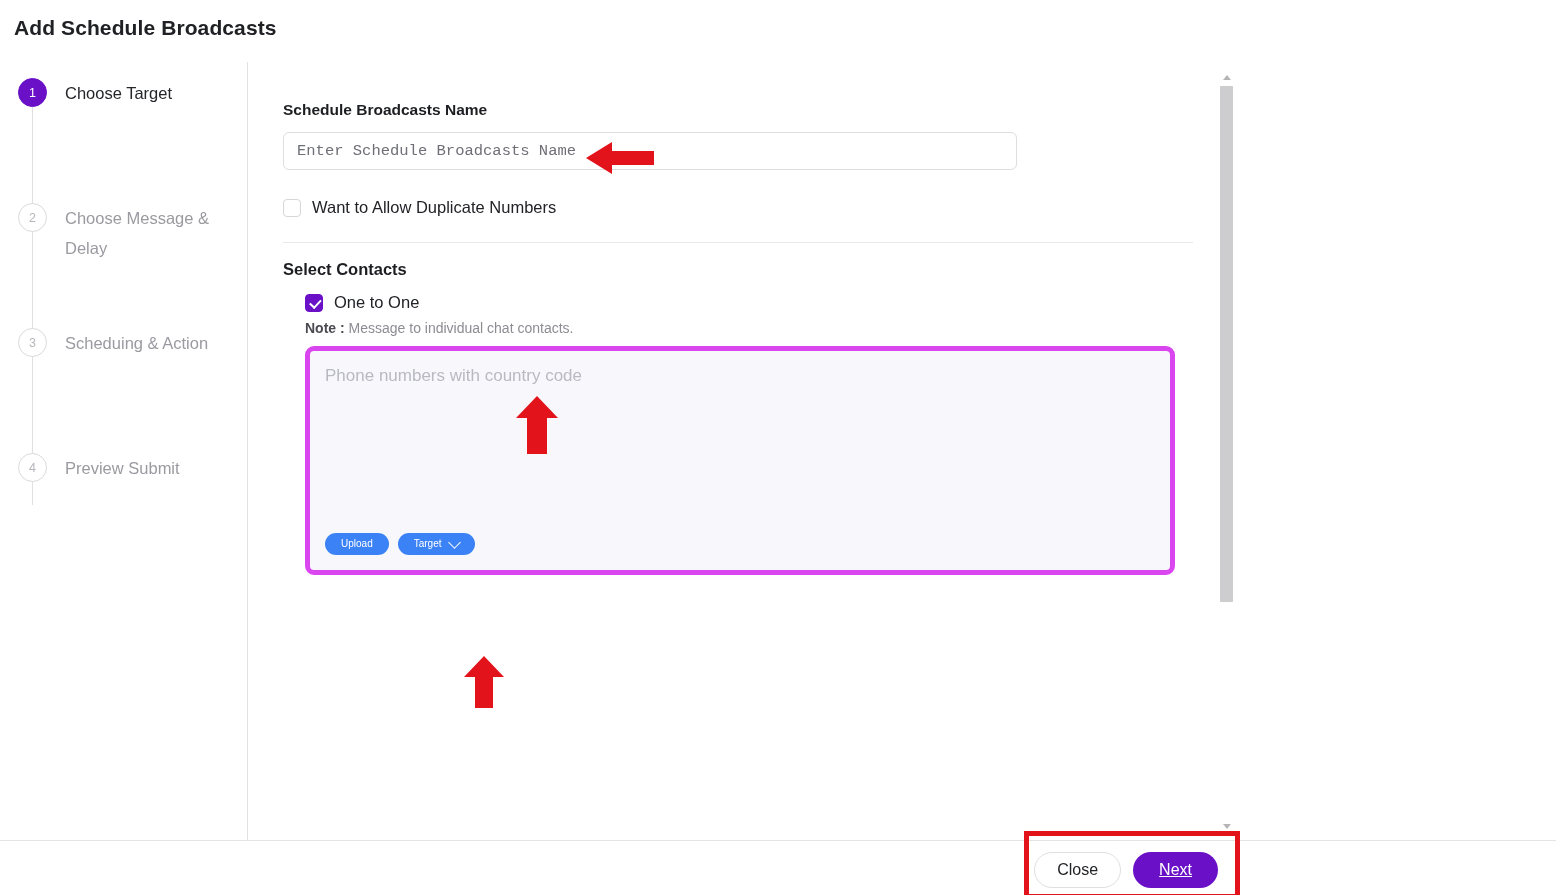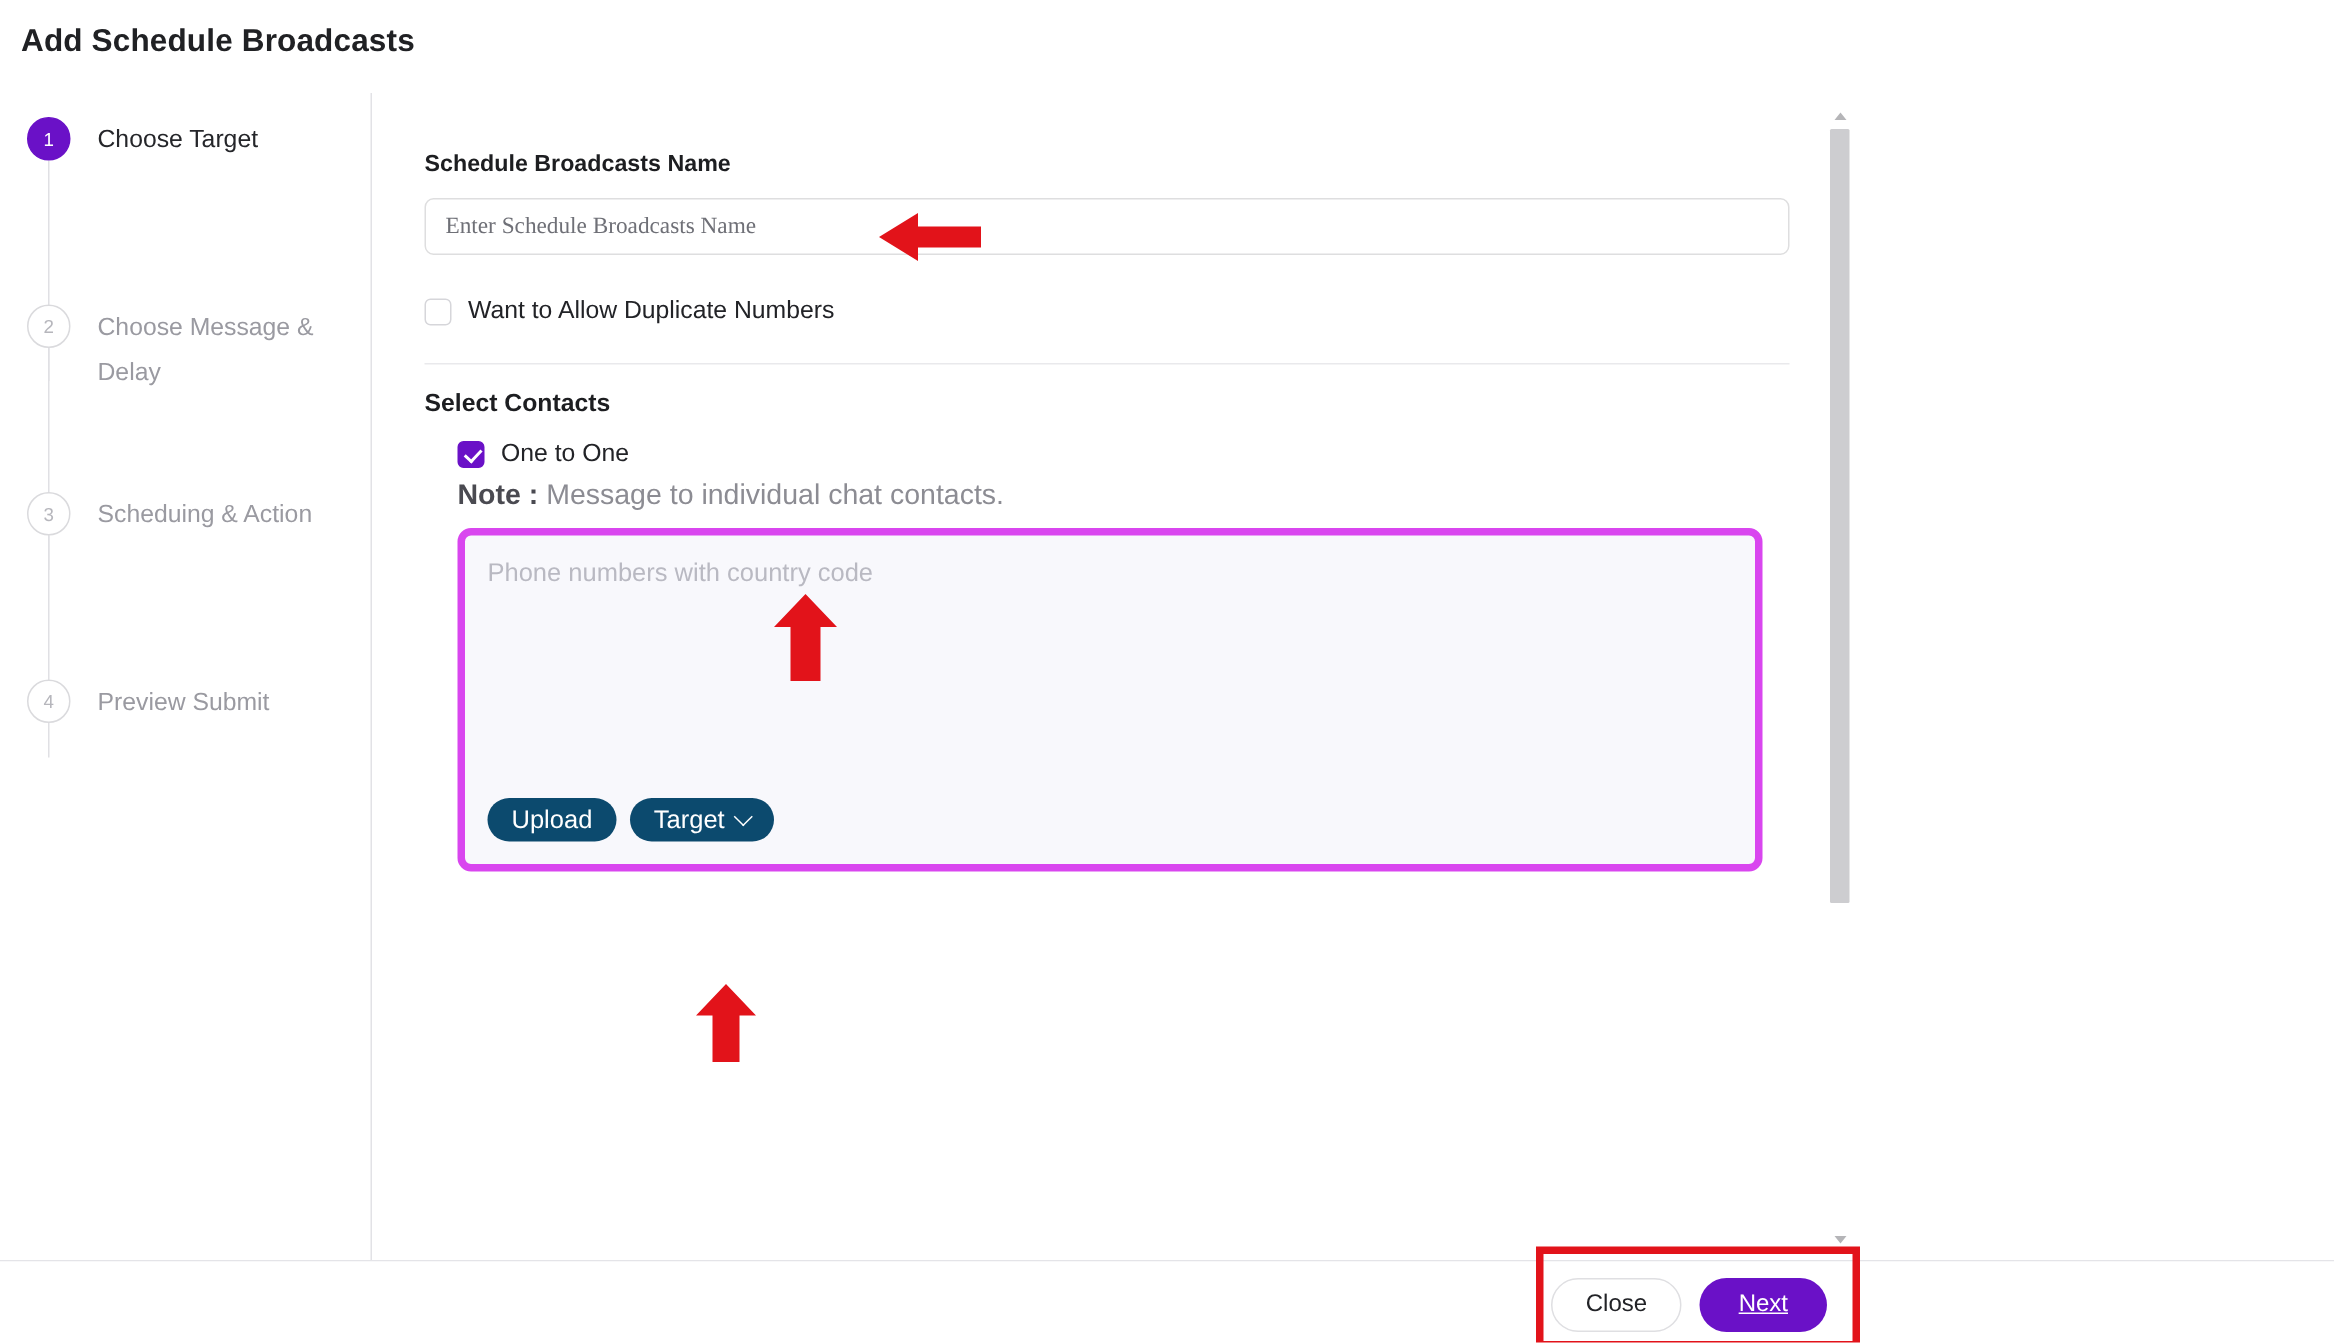--- a/index.html
+++ b/index.html
@@ -109,29 +109,29 @@
   }
 
   .field-label {
     font-size: 15.5px;
     font-weight: bold;
     color: #1d1e21;
     margin: 39px 0 0 0;
   }
   .text-input {
     display: block;
-    width: 910px;
+    width: 734px;
     height: 38px;
     margin-top: 13px;
     box-sizing: border-box;
     border: 1px solid #dededf;
     border-radius: 6px;
     padding: 0 13px;
     font-size: 15.5px;
-    font-family: Liberation Serif, serif;
+    font-family: Liberation Mono, monospace;
     color: #1d1e21;
     background: #ffffff;
     outline: none;
   }
   .text-input::placeholder { color: #6f7077; opacity: 1; }
 
   .checkrow {
     display: flex;
     align-items: center;
     gap: 11px;
@@ -177,21 +177,21 @@
   .section-title {
     font-size: 16.5px;
     font-weight: bold;
     color: #1d1e21;
     margin-top: 17px;
   }
 
   .sub-block { margin-left: 22px; }
 
   .note {
-    font-size: 19px;
+    font-size: 14px;
     color: #8c8c93;
     margin-top: 8px;
   }
   .note b { color: #4a4a51; font-weight: bold; }
 
   .area {
     position: relative;
     width: 870px;
     box-sizing: border-box;
     border: 5px solid #d946ef;
@@ -213,23 +213,23 @@
     left: 15px;
     bottom: 15px;
     display: flex;
     gap: 9px;
     align-items: center;
   }
 
   .pill {
     border: none;
     border-radius: 999px;
-    background: #0c4a6e;
+    background: #3b82f6;
     color: #ffffff;
-    font-size: 17px;
+    font-size: 10px;
     font-family: "Liberation Sans", sans-serif;
     padding: 6px 16px;
     cursor: pointer;
     display: inline-flex;
     align-items: center;
     gap: 8px;
     line-height: 1;
   }
   .chev {
     display: inline-block;

